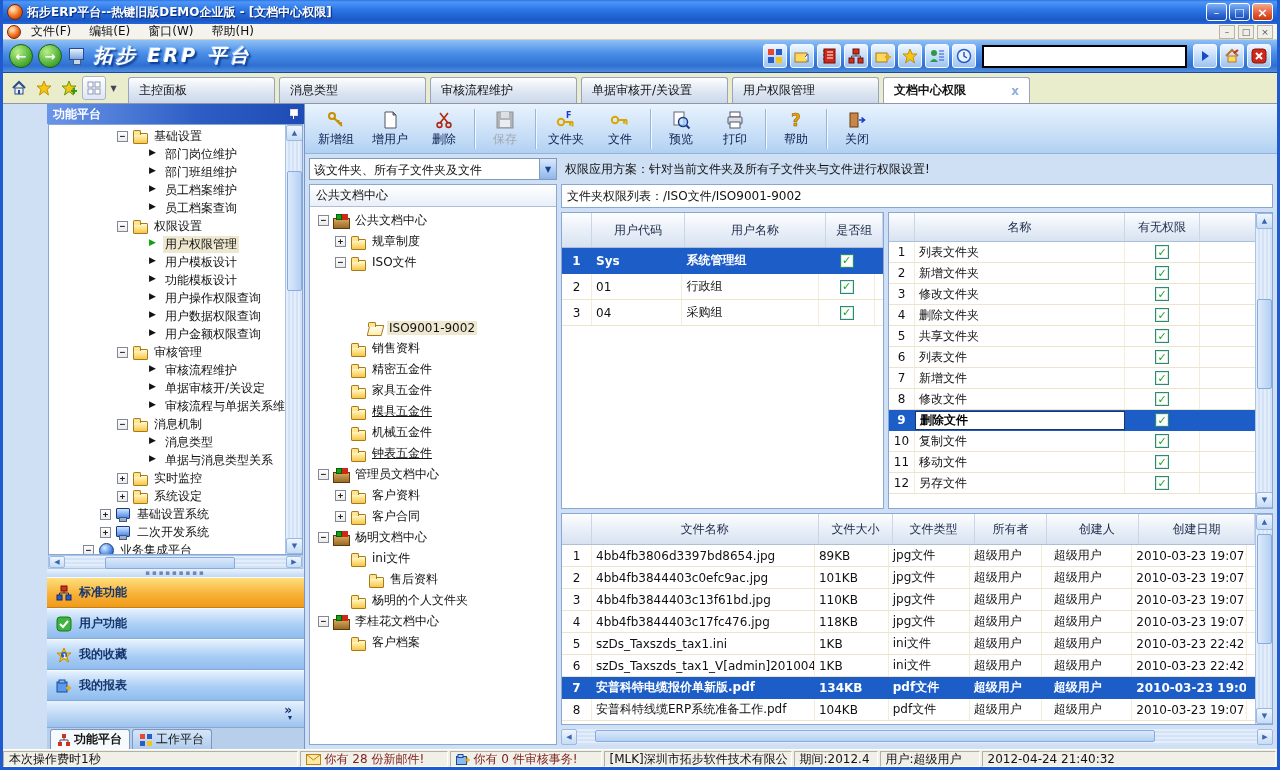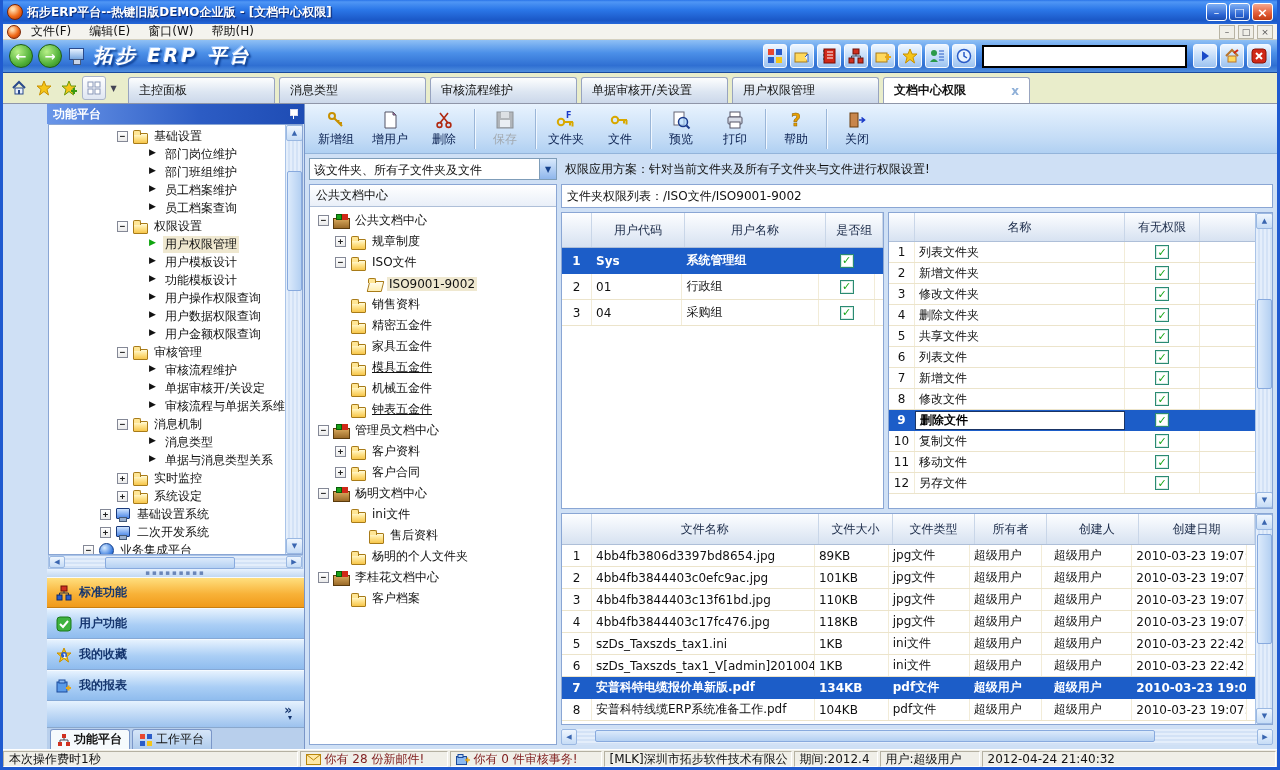--- a/index.html
+++ b/index.html
@@ -641,21 +641,21 @@
                 <div class="tree-row" style="padding-left: 25px;">
                   <span class="exp">+</span>
                   <span class="ic ic-folder"></span>
                   <span class="lbl">规章制度</span>
                 </div>
                 <div class="tree-row" style="padding-left: 25px;">
                   <span class="exp">−</span>
                   <span class="ic ic-folder"></span>
                   <span class="lbl">ISO文件</span>
                 </div>
-                <div class="tree-row selected" style="padding-left: 42px;">
+                <div class="tree-row selected" style="padding-left: 42px; margin-top: 44px;">
                   <span class="exp hidden"></span>
                   <span class="ic ic-folder-open"></span>
                   <span class="lbl">ISO9001-9002</span>
                 </div>
                 <div class="tree-row" style="padding-left: 25px;">
                   <span class="exp hidden"></span>
                   <span class="ic ic-folder"></span>
                   <span class="lbl">销售资料</span>
                 </div>
                 <div class="tree-row" style="padding-left: 25px;">

